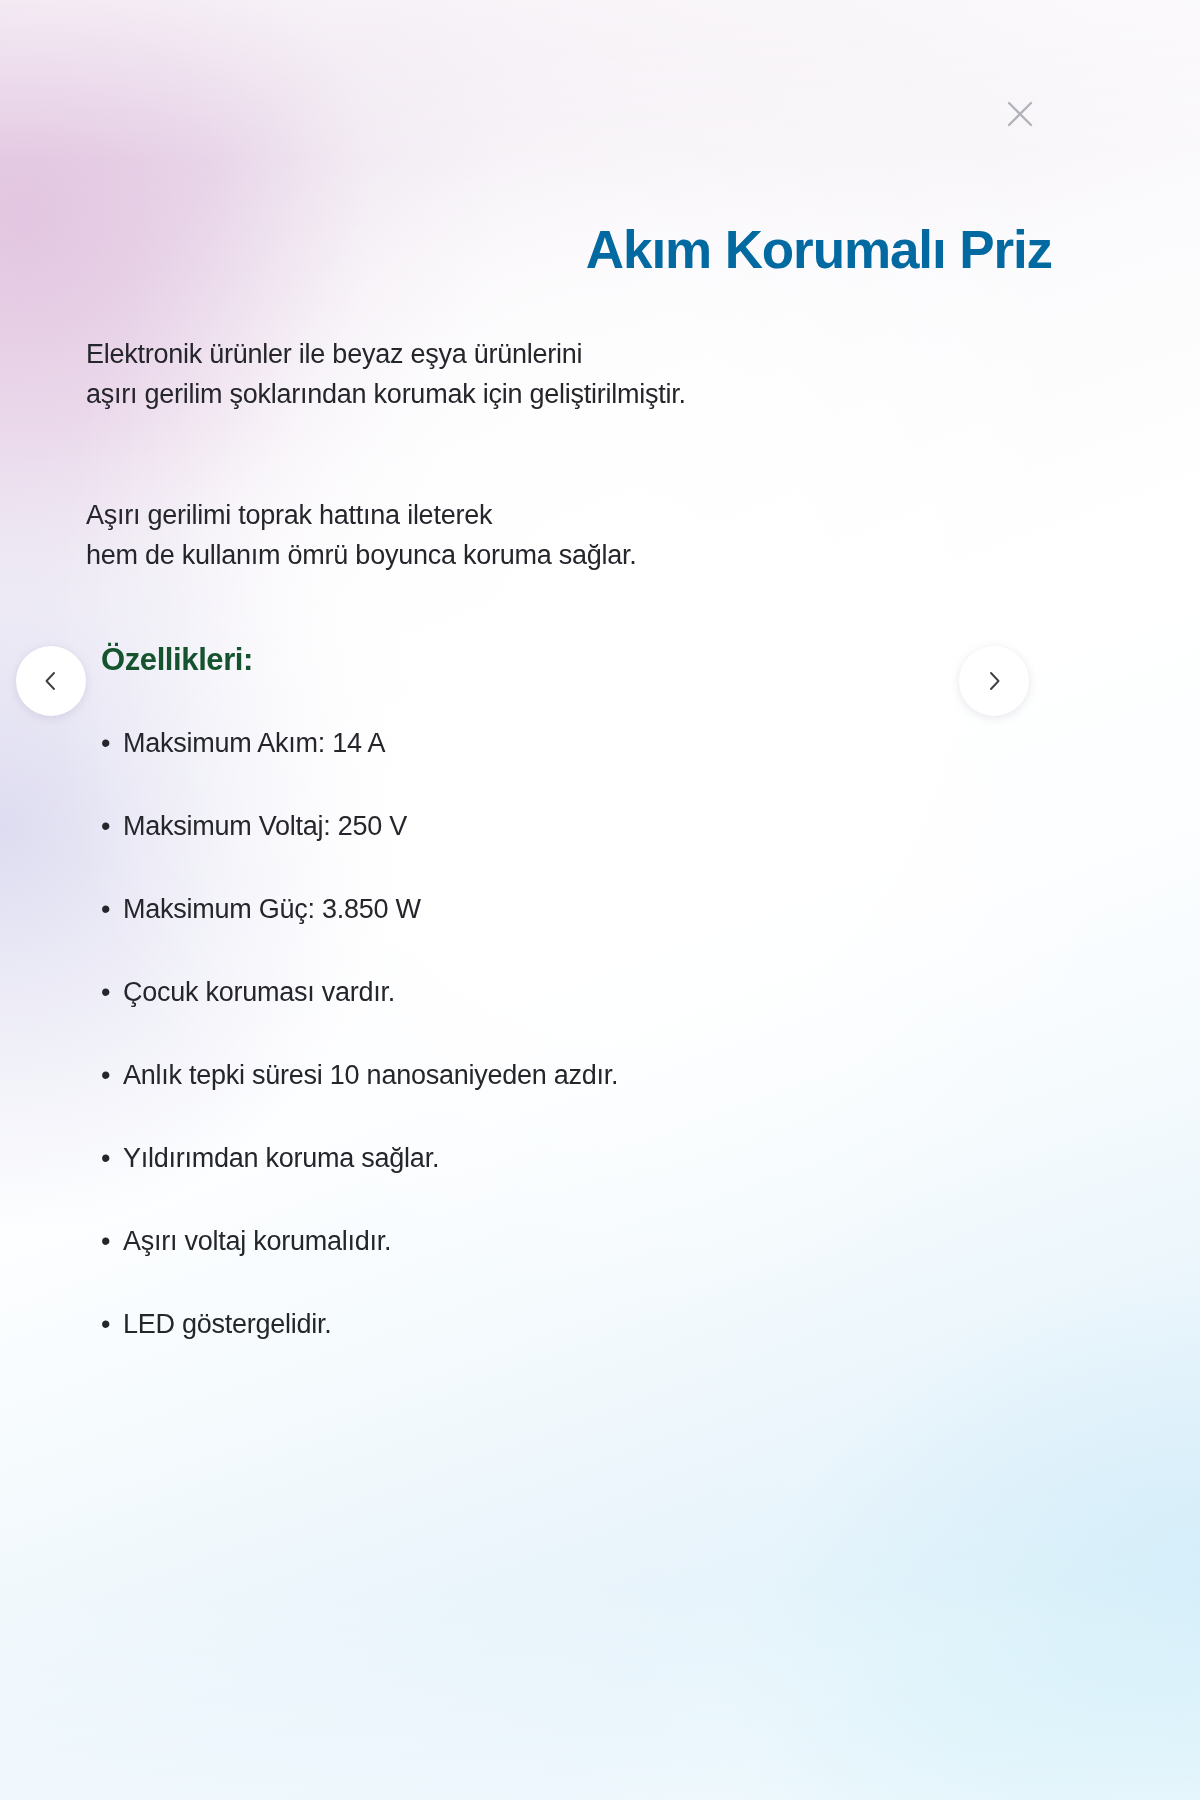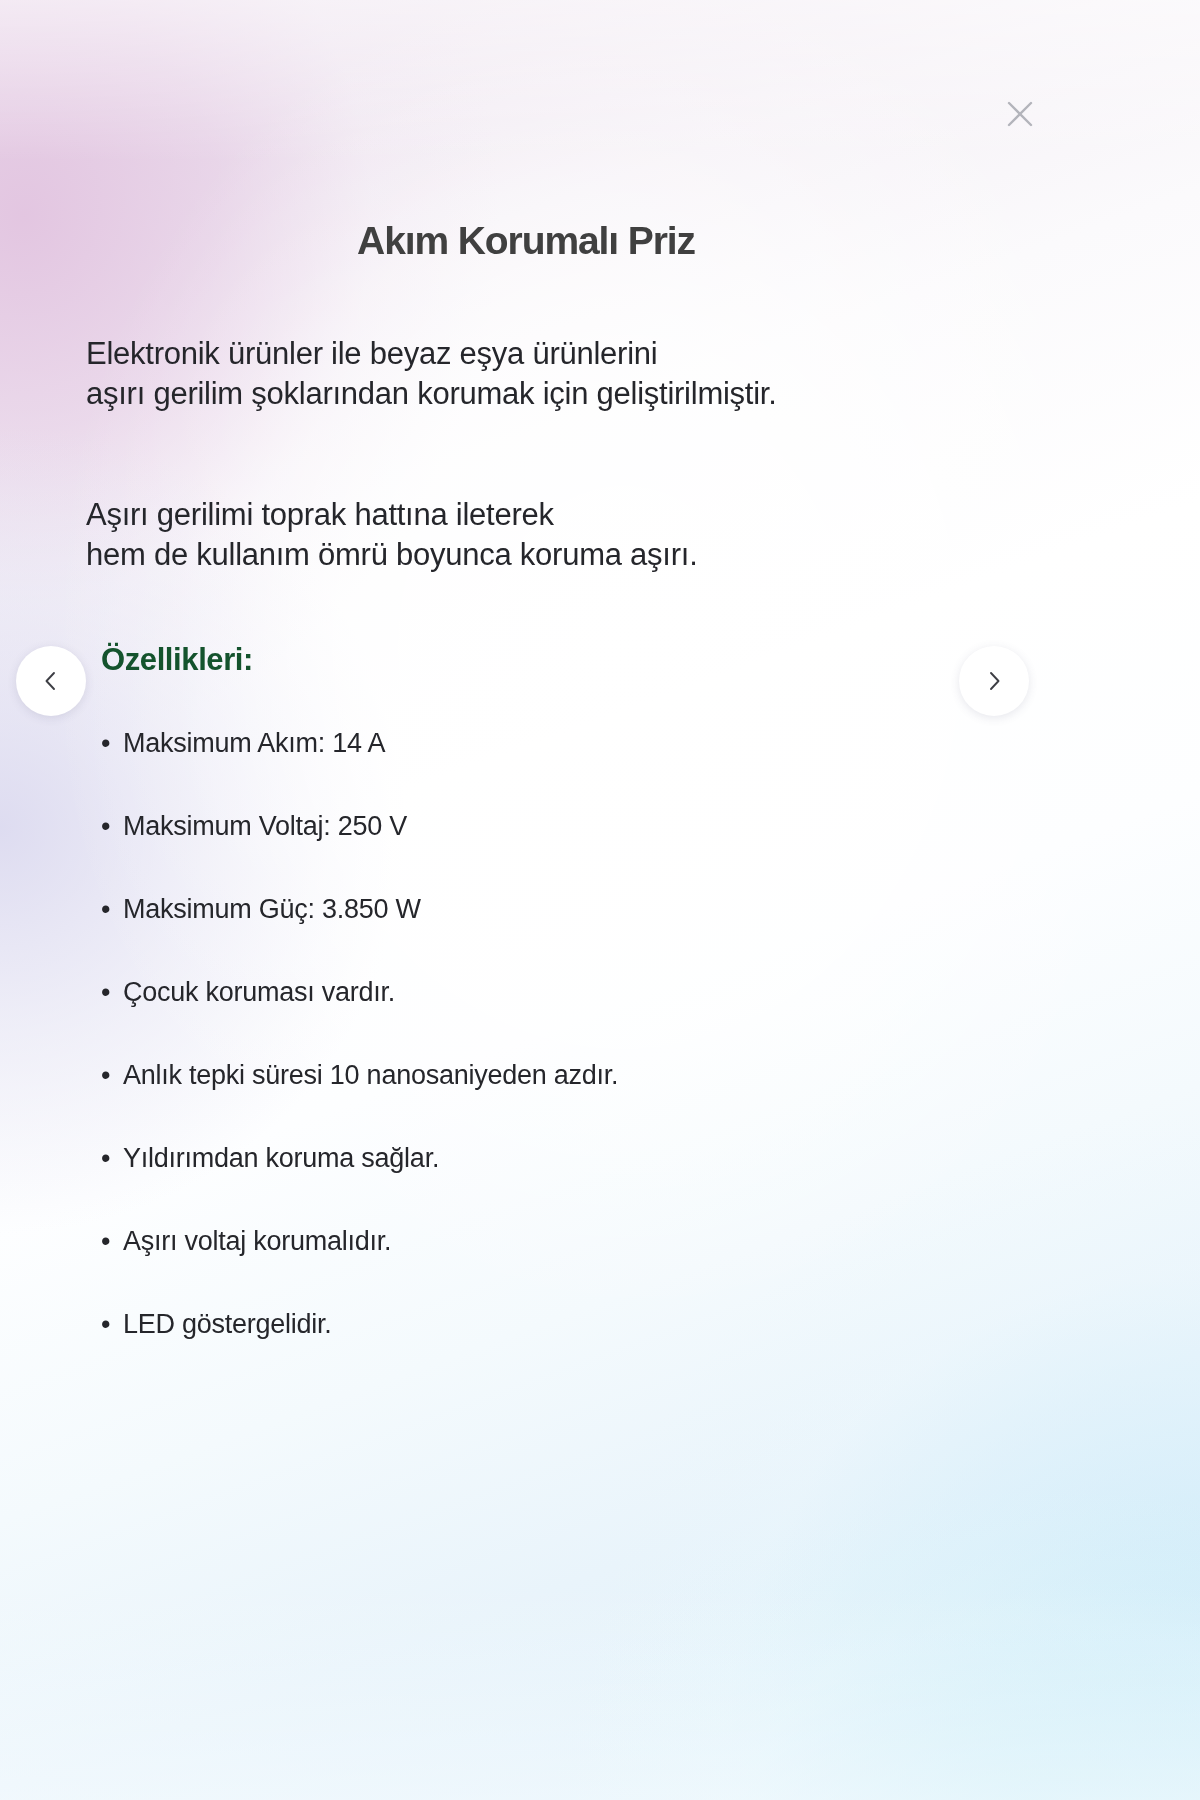--- a/index.html
+++ b/index.html
@@ -104,32 +104,32 @@
     position: absolute;
     left: 0;
     top: 0;
     width: 1200px;
   }
   .title {
     position: absolute;
     top: 219px;
     left: 0;
     width: 1052px;
-    text-align: center;
-    font-size: 39px;
+    text-align: right;
+    font-size: 53px;
     font-weight: 700;
     letter-spacing: -1.1px;
-    color: #404040;
+    color: #0369a1;
     white-space: nowrap;
   }
 
   .para {
     position: absolute;
     left: 86px;
-    font-size: 31px;
+    font-size: 27px;
     line-height: 40px;
     color: #25262b;
     letter-spacing: -0.25px;
   }
   .para-1 { top: 334px; }
   .para-2 { top: 461px; margin-top: 34px; }
   .para .line { display: block; white-space: nowrap; }
 
   .features-heading {
     position: absolute;
@@ -209,21 +209,21 @@
 
     <div class="title">Akım Korumalı Priz</div>
 
     <div class="para para-1">
       <span class="line">Elektronik ürünler ile beyaz eşya ürünlerini</span>
       <span class="line">aşırı gerilim şoklarından korumak için geliştirilmiştir.</span>
     </div>
 
     <div class="para para-2">
       <span class="line">Aşırı gerilimi toprak hattına ileterek</span>
-      <span class="line">hem de kullanım ömrü boyunca koruma aşırı.</span>
+      <span class="line">hem de kullanım ömrü boyunca koruma sağlar.</span>
     </div>
 
     <div class="features-heading">Özellikleri:</div>
 
     <div class="bullets">
       <div class="bullet">
         <span class="dot">•</span>
         <span class="txt">Maksimum Akım: 14 A</span>
       </div>
       <div class="bullet">

